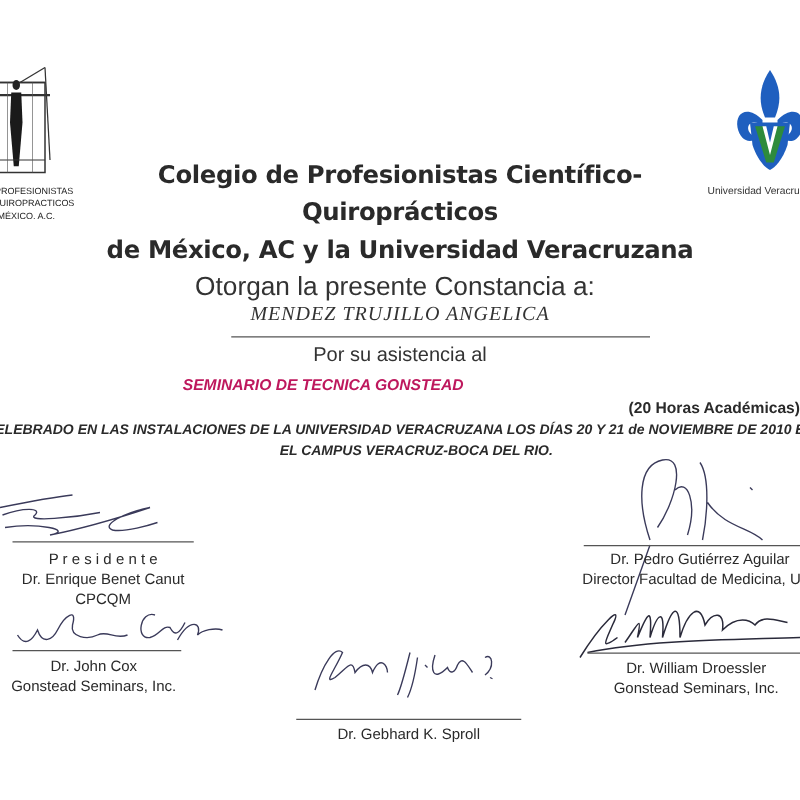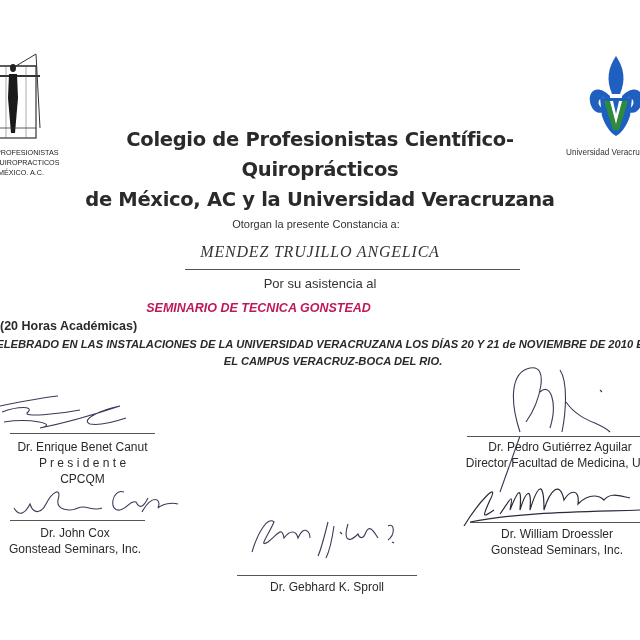--- a/index.html
+++ b/index.html
@@ -13,26 +13,26 @@
     left: 60px; width: 520px; top: 82px;
     font-family: "DejaVu Sans", sans-serif; font-weight: bold;
     font-size: 19.5px; line-height: 30px; color: #2a2a2a; text-align: center;
     letter-spacing: -0.3px;
     margin-top: 43px;
   }
   .logo-left { left: -4px; top: 58px; width: 90px; height: 116px; }
   .logo-left .org { position: absolute; left: 0; width: 120px; font-size: 7.2px; line-height: 9.5px; color: #222; }
   .logo-right { left: 560px; top: 50px; width: 90px; height: 120px; }
   .uv-label { position: absolute; left: 6px; top: 98px; font-size: 8.2px; color: #333; white-space: nowrap; }
-  .otorgan { left: 0; width: 632px; top: 218px; font-size: 11px; color: #333; text-align: center; }
+  .otorgan { left: 0; width: 632px; top: 218px; font-size: 21px; color: #333; text-align: center; }
   .name { left: 0; width: 640px; top: 243px; font-size: 16px; font-style: italic; color: #333; text-align: center; letter-spacing: 0.8px; font-family: "Liberation Serif", serif; }
   .rule { position: absolute; height: 1px; background: #555; }
-  .asist { left: 0; width: 640px; top: 276px; font-size: 13px; color: #333; text-align: center; }
+  .asist { left: 0; width: 640px; top: 276px; font-size: 16px; color: #333; text-align: center; }
   .sem { left: 0; width: 517px; top: 301px; font-size: 12.5px; font-weight: bold; color: #be185d; text-align: center; font-style: italic; }
-  .horas { left: 0; width: 640px; top: 319px; font-size: 12.5px; font-weight: bold; color: #2a2a2a; text-align: left; }
+  .horas { left: 0; width: 640px; top: 319px; font-size: 12.5px; font-weight: bold; color: #2a2a2a; text-align: right; }
   .celeb { left: -40px; width: 720px; top: 338px; font-size: 11.2px; font-weight: bold; font-style: italic; color: #2a2a2a; text-align: center; white-space: nowrap; }
   .campus { left: 0; width: 640px; top: 355px; font-size: 11.2px; font-weight: bold; font-style: italic; color: #2a2a2a; text-align: center; padding-left: 13px; }
   .sig-text { font-size: 12px; line-height: 16px; color: #2a2a2a; text-align: center; white-space: nowrap; }
   svg { overflow: visible; }
 </style>
 </head>
 <body>
 
 <div class="abs logo-left">
   <svg width="90" height="90" viewBox="0 0 90 90" style="position:absolute;left:0;top:0">
@@ -76,22 +76,22 @@
 <div class="abs sem">SEMINARIO DE TECNICA GONSTEAD</div>
 <div class="abs horas">(20 Horas Académicas)</div>
 <div class="abs celeb">CELEBRADO EN LAS INSTALACIONES DE LA UNIVERSIDAD VERACRUZANA LOS DÍAS 20 Y 21 de NOVIEMBRE DE 2010 EN</div>
 <div class="abs campus">EL CAMPUS VERACRUZ-BOCA DEL RIO.</div>
 
 <svg class="abs" style="left:0;top:392px" width="160" height="40" viewBox="0 0 160 40">
   <path d="M0 14 C20 10 40 6 58 4 M2 20 C18 14 34 14 28 20 C20 26 60 22 80 18 M4 30 C30 26 60 32 40 36 C70 30 90 24 120 14 C100 18 80 28 90 32 C100 34 120 28 126 26" fill="none" stroke="#3a3a5a" stroke-width="1.1"></path>
 </svg>
 <div class="rule" style="left:10px;width:145px;top:433px"></div>
 <div class="abs sig-text" style="left:0;width:165px;top:439px">
+  <div>P r e s i d e n t e</div>
   <div>Dr. Enrique Benet Canut</div>
-  <div>P r e s i d e n t e</div>
   <div>CPCQM</div>
 </div>
 
 <svg class="abs" style="left:12px;top:482px" width="170" height="40" viewBox="0 0 170 40">
   <path d="M2 26 C8 36 14 30 18 22 C22 34 30 30 34 22 C40 10 50 4 46 18 C44 28 58 30 66 26 C74 22 80 30 90 26 M112 10 C100 6 96 30 108 28 C116 26 118 18 124 20 C128 28 132 24 136 16 M130 30 C140 12 150 16 146 26 C150 22 160 20 166 22" fill="none" stroke="#3a3a5a" stroke-width="1.1"></path>
 </svg>
 <div class="rule" style="left:10px;width:135px;top:520px"></div>
 <div class="abs sig-text" style="left:0;width:150px;top:525px">
   <div>Dr. John Cox</div>
   <div>Gonstead Seminars, Inc.</div>

